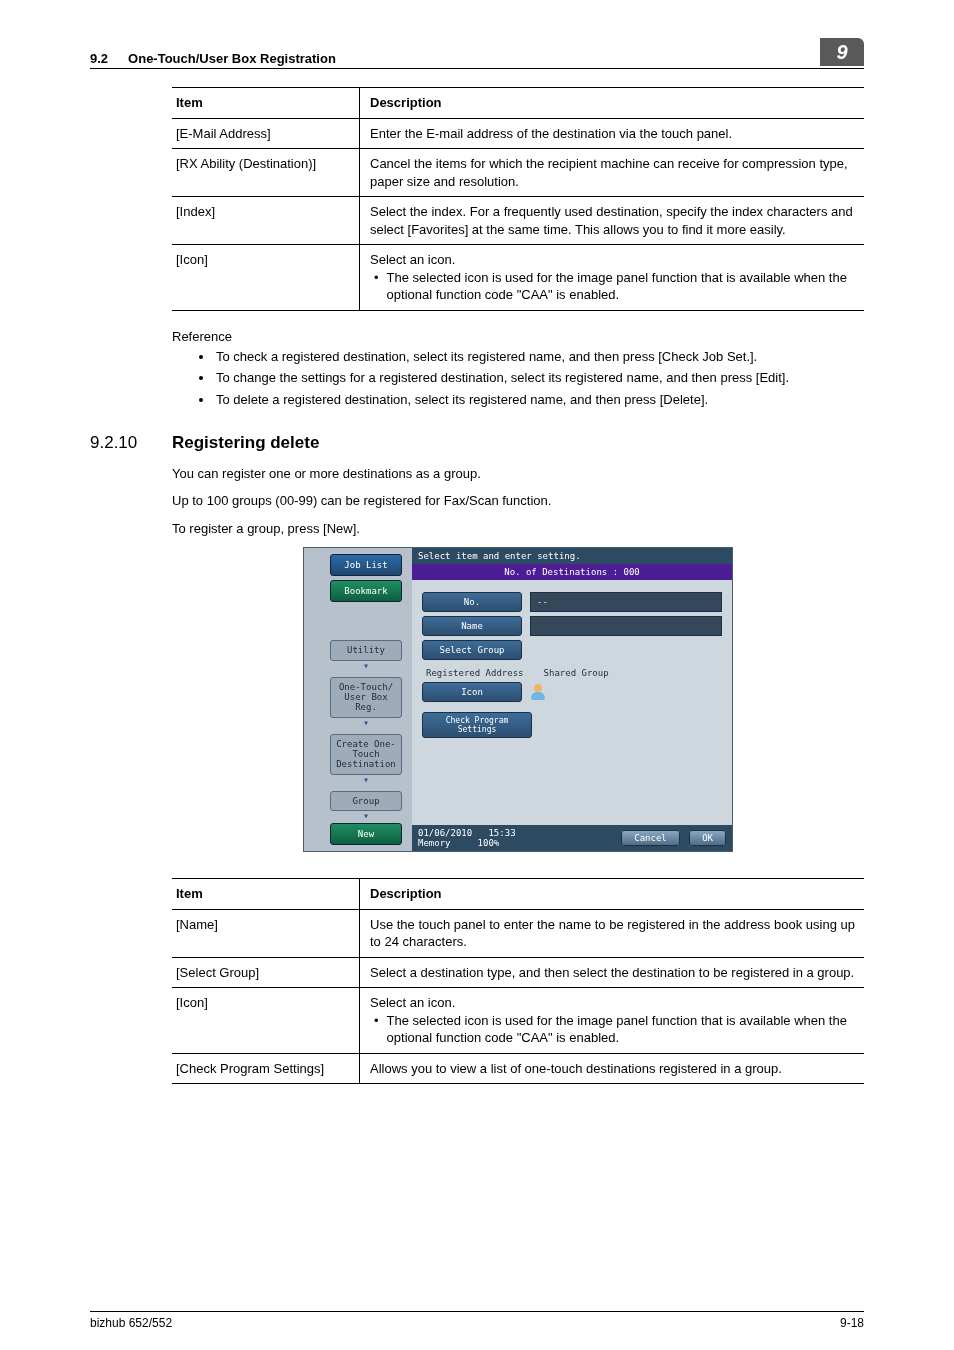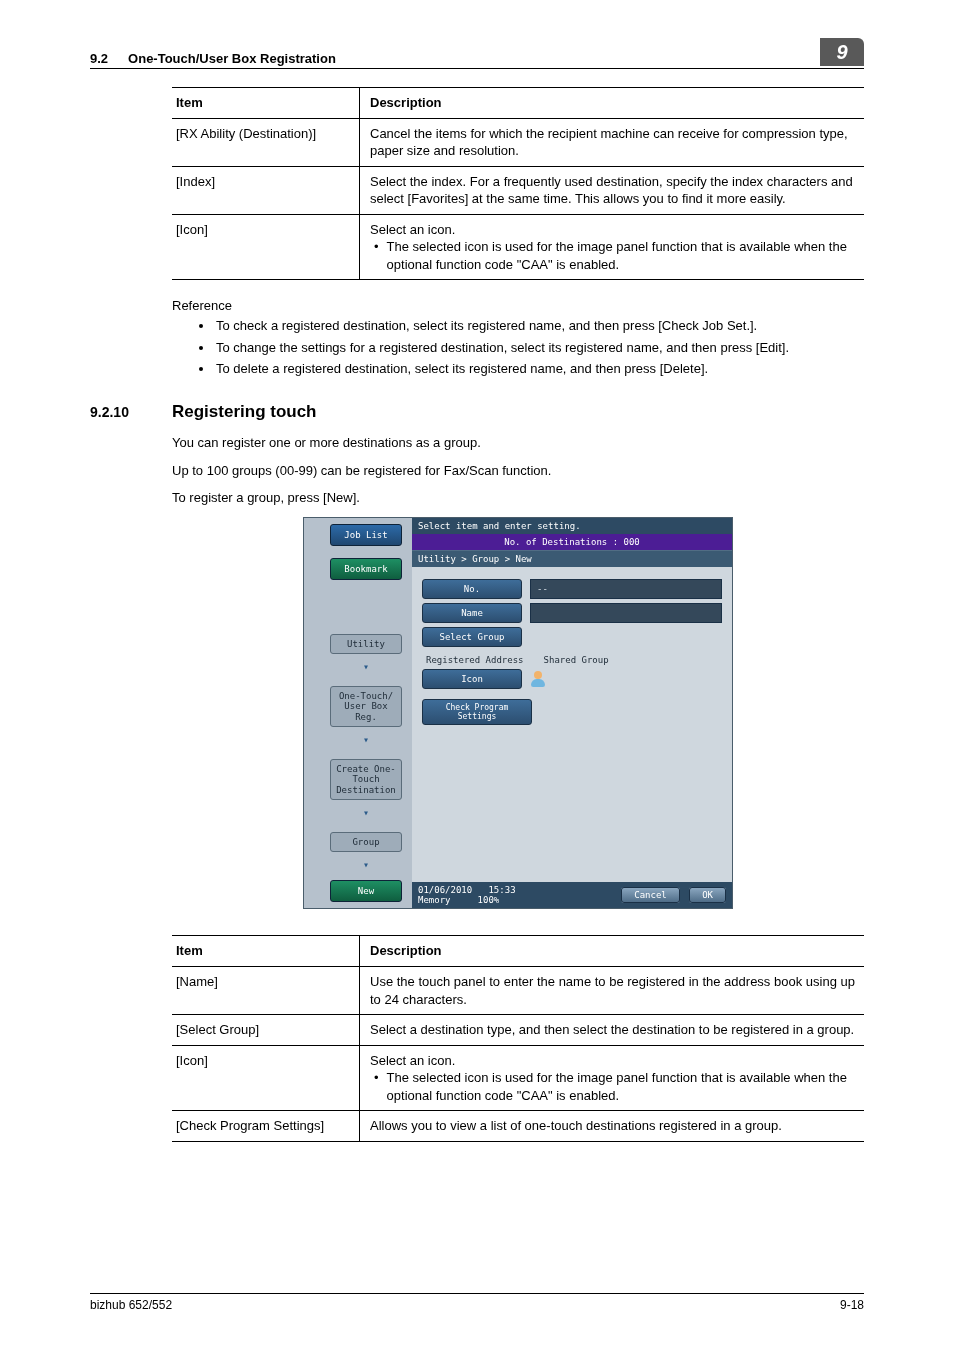--- a/index.html
+++ b/index.html
@@ -83,22 +83,22 @@
     margin: 4px 0;
     line-height: 1.35;
     padding-left: 2px;
   }
   .section-row {
     display: flex;
     align-items: baseline;
     margin: 22px 0 12px 0;
   }
   .section-num {
-    font-weight: bold;
-    font-size: 14px;
+    font-weight: normal;
+    font-size: 17px;
     width: 82px;
   }
   .section-title {
     font-weight: bold;
     font-size: 17px;
   }
   .para {
     margin: 0 0 10px 0;
     line-height: 1.35;
   }
@@ -113,21 +113,21 @@
     display: flex;
     border: 1px solid #4a5d6b;
   }
   .ss-side {
     width: 108px;
     background: #b6c1cc;
     padding: 4px 4px 4px 20px;
     box-sizing: border-box;
     display: flex;
     flex-direction: column;
-    gap: 8px;
+    gap: 0;
   }
   .side-btn {
     background: linear-gradient(#2c6aa8, #1f4770);
     border: 1px solid #0e2338;
     border-radius: 3px;
     padding: 5px 0;
     text-align: center;
     margin: 2px 6px;
     color: #fff;
   }
@@ -233,21 +233,21 @@
   .icon-dot::after {
     content: "";
     position: absolute;
     bottom: 1px; left: 1px;
     width: 14px; height: 8px;
     background: #6fb6e0;
     border-radius: 8px 8px 3px 3px;
   }
   .footer {
     position: absolute;
-    bottom: 38px;
+    bottom: 20px;
     left: 90px;
     right: 90px;
     border-top: 1px solid #000;
     padding-top: 4px;
     font-size: 12px;
     display: flex;
     justify-content: space-between;
   }
 </style>
 </head>
@@ -262,20 +262,24 @@
     </div>
     <div class="chapter-badge">9</div>
   </div>
 
   <div class="content-block">
     <table class="spec">
       <tbody>
           <tr>
         <th class="col-item">Item</th>
         <th class="divider">Description</th>
+      </tr>
+      <tr>
+        <td>[E-Mail Address]</td>
+        <td class="divider">Enter the E-mail address of the destination via the touch panel.</td>
       </tr>
       <tr>
         <td>[RX Ability (Destination)]</td>
         <td class="divider">Cancel the items for which the recipient machine can receive for compression type, paper size and resolution.</td>
       </tr>
       <tr>
         <td>[Index]</td>
         <td class="divider">Select the index. For a frequently used destination, specify the index characters and select [Favorites] at the same time. This allows you to find it more easily.</td>
       </tr>
       <tr>
@@ -294,21 +298,21 @@
     <div class="ref-label">Reference</div>
     <ul class="ref">
       <li>To check a registered destination, select its registered name, and then press [Check Job Set.].</li>
       <li>To change the settings for a registered destination, select its registered name, and then press [Edit].</li>
       <li>To delete a registered destination, select its registered name, and then press [Delete].</li>
     </ul>
   </div>
 
   <div class="section-row">
     <div class="section-num">9.2.10</div>
-    <div class="section-title">Registering touch</div>
+    <div class="section-title">Registering delete</div>
   </div>
 
   <div class="content-block">
     <p class="para">You can register one or more destinations as a group.</p>
     <p class="para">Up to 100 groups (00-99) can be registered for Fax/Scan function.</p>
     <p class="para">To register a group, press [New].</p>
 
     <div class="screenshot">
       <div class="ss-wrap">
         <div class="ss-side">
@@ -323,21 +327,20 @@
           <div class="side-plain" style="white-space:pre-line">Create One-Touch
 Destination</div>
           <div class="arrow">▾</div>
           <div class="side-plain">Group</div>
           <div class="arrow">▾</div>
           <div class="side-btn green" style="margin-top:2px">New</div>
         </div>
         <div class="ss-main">
           <div class="ss-topbar">Select item and enter setting.</div>
           <div class="ss-subbar">No. of Destinations :   000</div>
-          <div class="ss-bread">Utility &gt; Group &gt; New</div>
           <div class="ss-body">
             <div class="field-row">
               <div class="field-btn">No.</div>
               <div class="field-val">--</div>
             </div>
             <div class="field-row">
               <div class="field-btn">Name</div>
               <div class="field-val">&nbsp;</div>
             </div>
             <div class="field-row">

